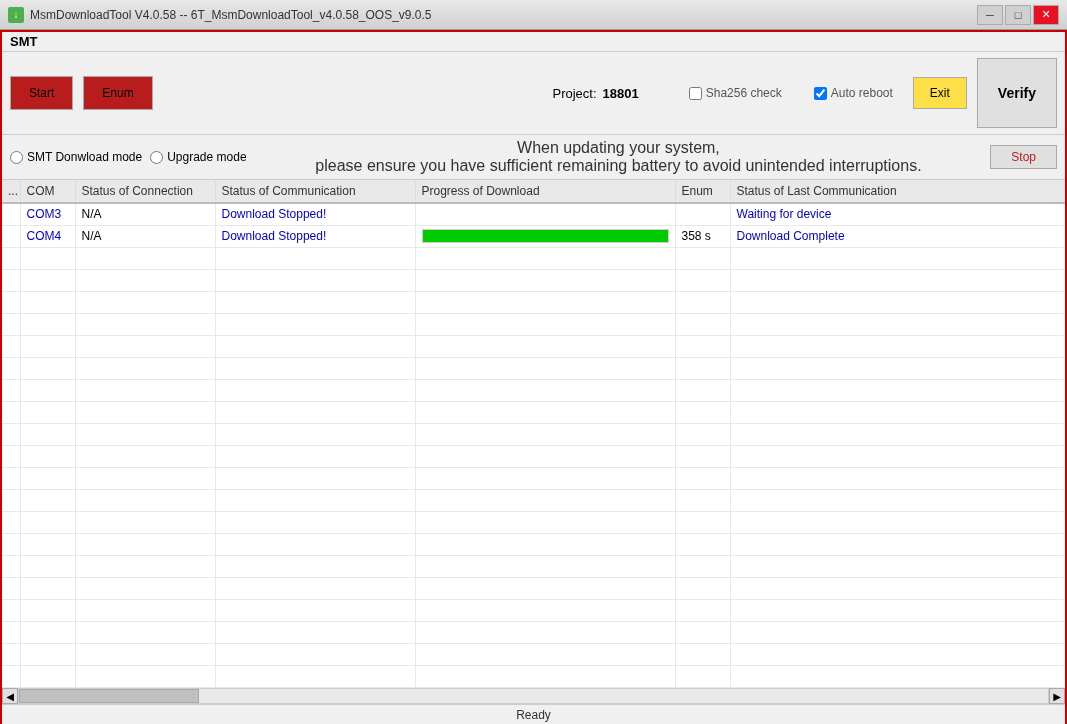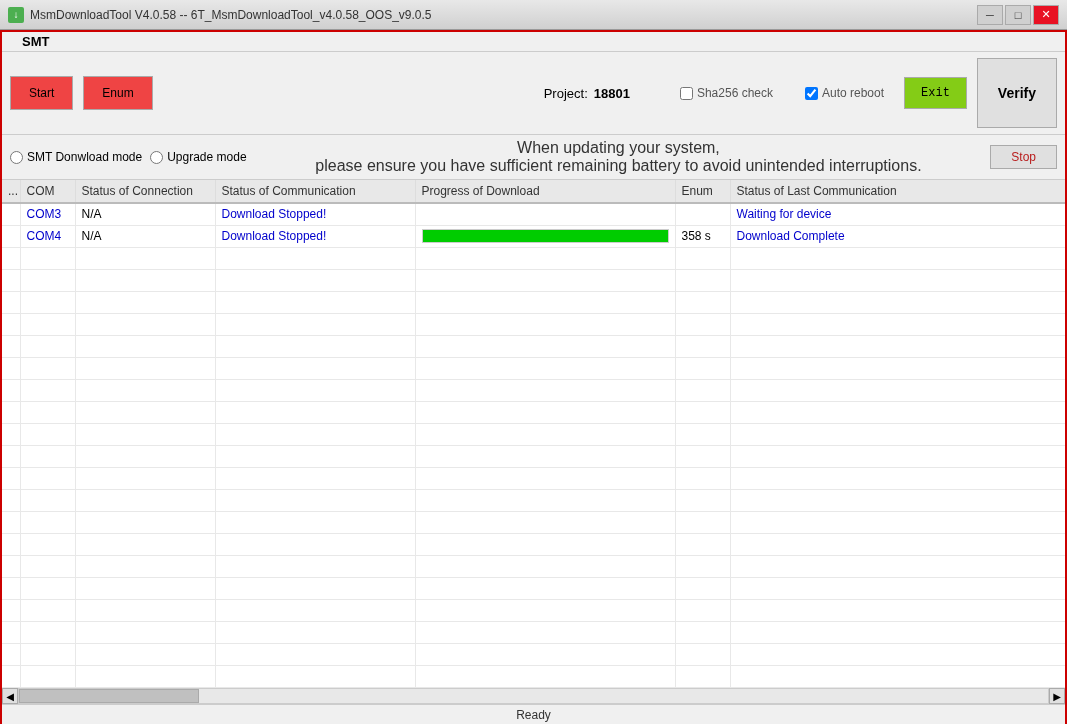--- a/index.html
+++ b/index.html
@@ -68,38 +68,38 @@
       background: #f0f0f0;
       flex: 1;
       display: flex;
       flex-direction: column;
       border: 2px solid #c00;
     }
 
     
     .smt-bar {
       background: #f0f0f0;
-      padding: 2px 20px;
+      padding: 2px 8px;
       font-size: 13px;
       font-weight: bold;
       border-bottom: 1px solid #ccc;
     }
 
     
     .toolbar {
       background: #f0f0f0;
       padding: 6px 8px;
       display: flex;
       align-items: center;
       gap: 10px;
       border-bottom: 1px solid #ccc;
     }
     .toolbar-btn {
       padding: 9px 18px;
-      background: #ef4444;
+      background: #b91c1c;
       border: 1px solid #aaa;
       cursor: pointer;
       font-size: 12px;
       min-width: 60px;
     }
 
     .project-section {
       display: flex;
       align-items: center;
       gap: 6px;
@@ -124,25 +124,24 @@
     }
     .checkbox-item input[type="checkbox"] { width: 13px; height: 13px; }
 
     .toolbar-right {
       display: flex;
       gap: 6px;
       margin-left: 10px;
     }
     .exit-btn {
       padding: 8px 16px;
-      background: #84cc16;
+      background: #fde047;
       border: 1px solid #aaa;
       cursor: pointer;
       font-size: 12px;
-      font-family: Liberation Mono, monospace;
     }
     .verify-btn {
       padding: 26px 20px;
       background: #e0e0e0;
       border: 1px solid #aaa;
       cursor: pointer;
       font-size: 14px;
       font-weight: bold;
     }
 

